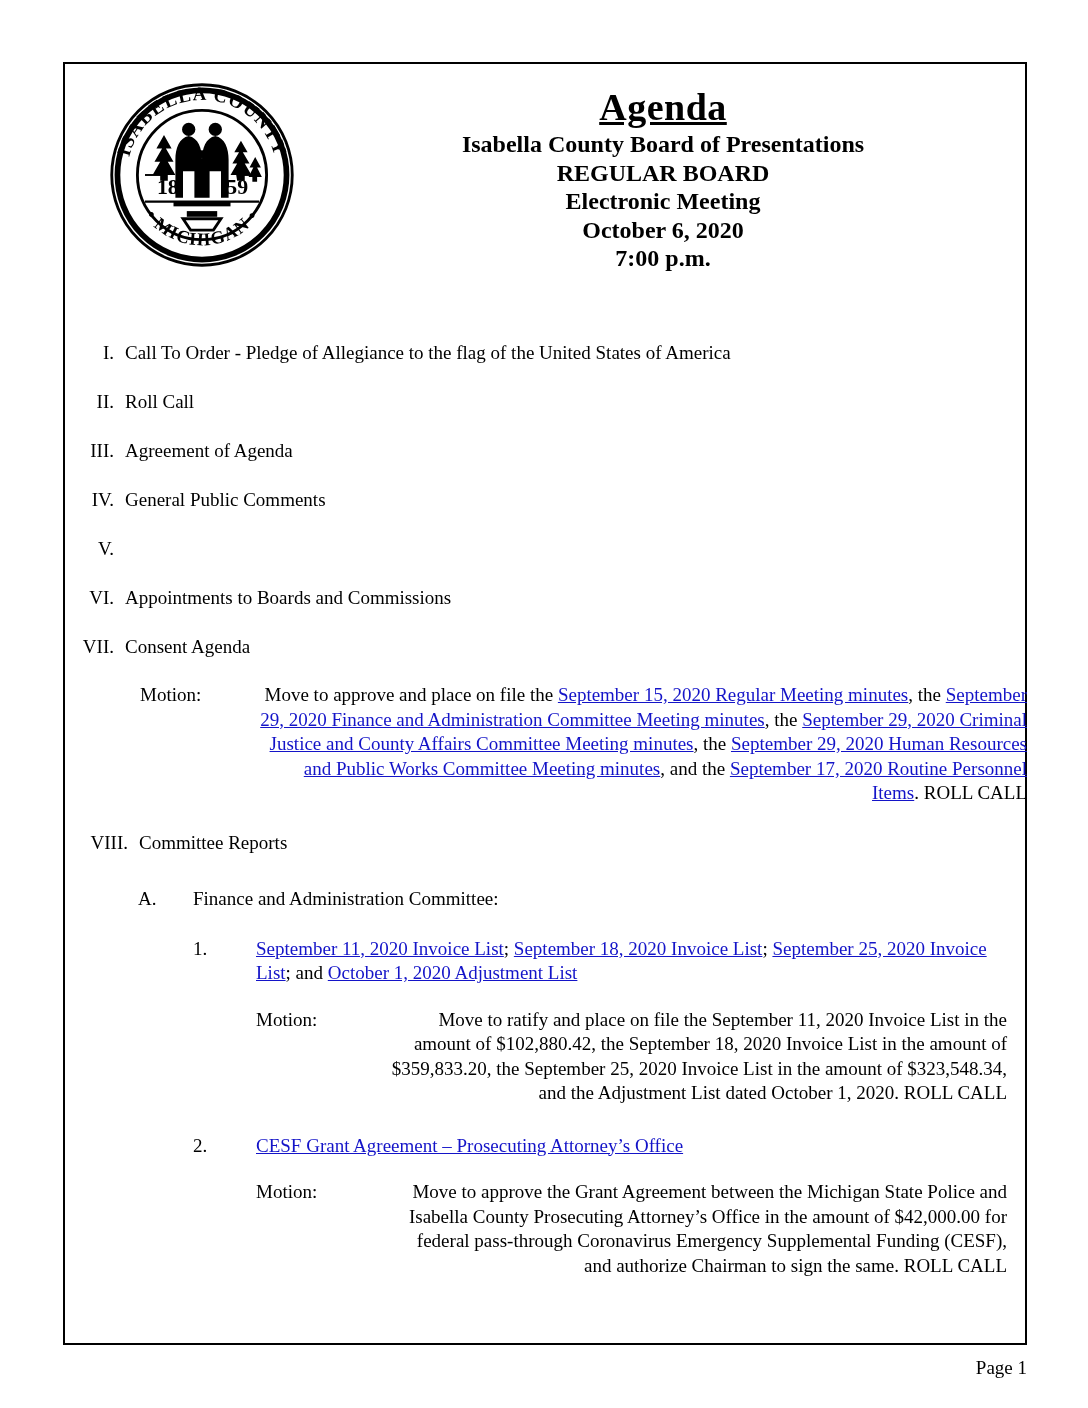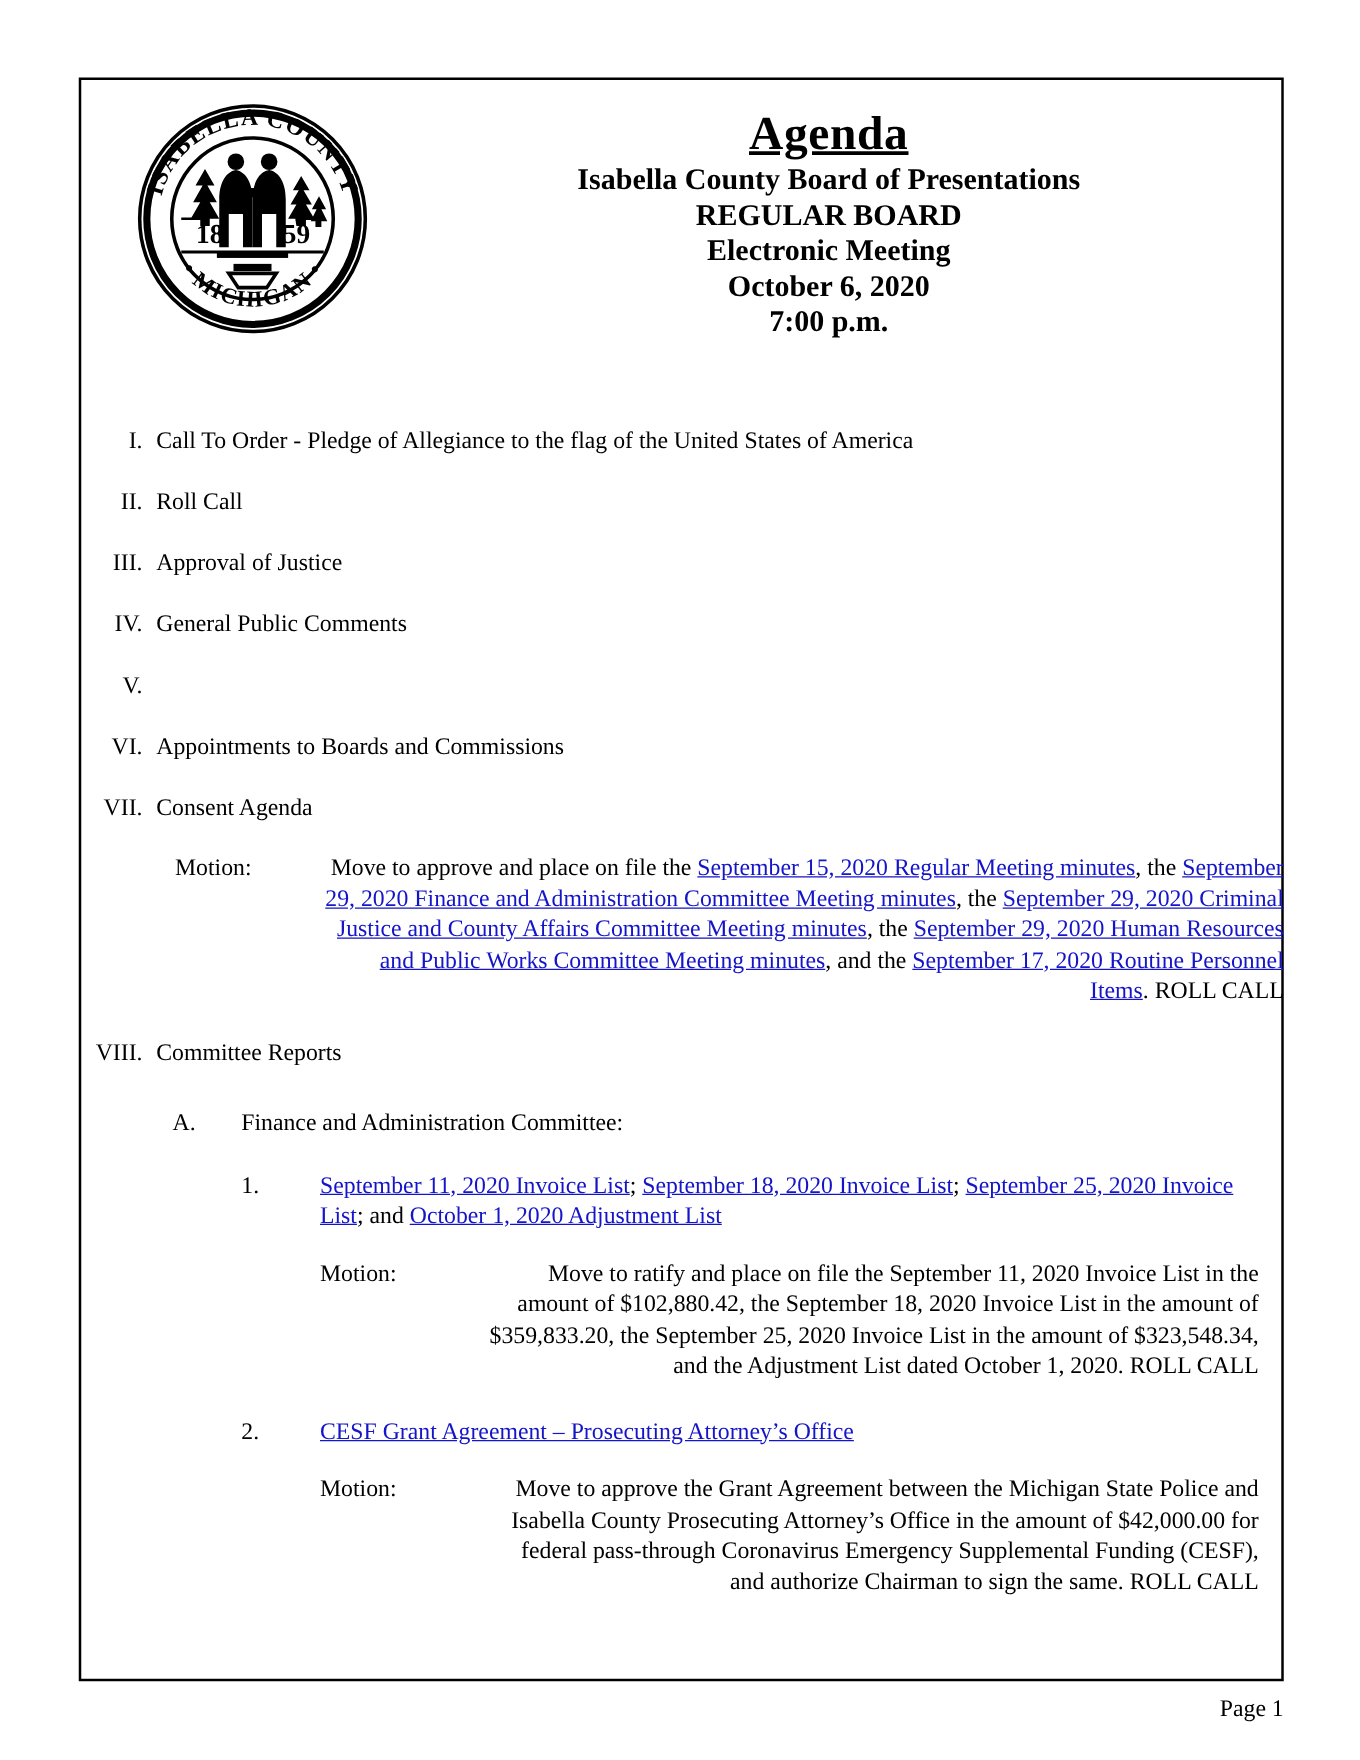--- a/index.html
+++ b/index.html
@@ -258,21 +258,21 @@
         <div class="item-label">Call To Order - Pledge of Allegiance to the flag of the United States of America</div>
       </div>
 
       <div class="item">
         <div class="item-num">II.</div>
         <div class="item-label">Roll Call</div>
       </div>
 
       <div class="item">
         <div class="item-num">III.</div>
-        <div class="item-label">Approval of Justice</div>
+        <div class="item-label">Agreement of Agenda</div>
       </div>
 
       <div class="item">
         <div class="item-num">IV.</div>
         <div class="item-label">General Public Comments</div>
       </div>
 
       <div class="item">
         <div class="item-num">V.</div>
       </div>
@@ -285,21 +285,21 @@
       <div class="item">
         <div class="item-num">VII.</div>
         <div class="item-label">Consent Agenda</div>
       </div>
 
       <div class="motion-block">
         <div class="motion-label">Motion:</div>
         <div class="motion-body"><span>Move to approve and place on file the </span><a class="doclink" href="#">September 15, 2020 Regular Meeting minutes</a><span>, the </span><a class="doclink" href="#">September 29, 2020 Finance and Administration Committee Meeting minutes</a><span>, the </span><a class="doclink" href="#">September 29, 2020 Criminal Justice and County Affairs Committee Meeting minutes</a><span>, the </span><a class="doclink" href="#">September 29, 2020 Human Resources and Public Works Committee Meeting minutes</a><span>, and the </span><a class="doclink" href="#">September 17, 2020 Routine Personnel Items</a><span>.  ROLL CALL</span></div>
       </div>
 
-      <div class="item" style="margin-top:24px;">
+      <div class="item" style="margin-top:24px;margin-left:14px;">
         <div class="item-num">VIII.</div>
         <div class="item-label">Committee Reports</div>
       </div>
 
       <div class="sub-letter">
         <div class="sub-letter-num">A.</div>
         <div class="sub-letter-label">Finance and Administration Committee:</div>
       </div>
 
       <div class="sub-num">

